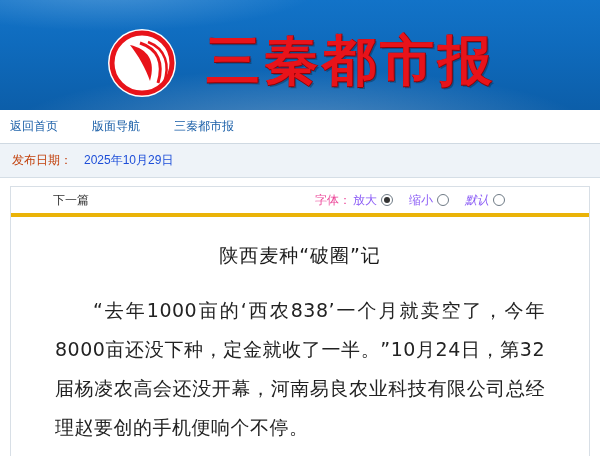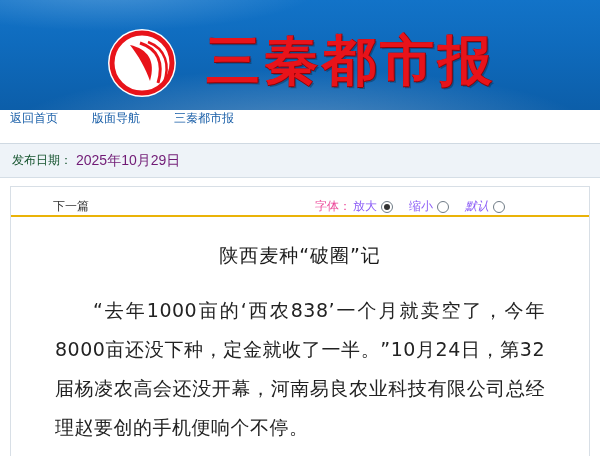--- a/index.html
+++ b/index.html
@@ -63,21 +63,21 @@
     padding-bottom: 4px;
   }
 
   
   .navbar {
     width: 600px;
     height: 34px;
     background: #ffffff;
     border-bottom: 1px solid #cfd9e2;
     display: flex;
-    align-items: flex-start;
+    align-items: center;
     padding-left: 10px;
     box-sizing: border-box;
   }
   .nav-item {
     font-size: 12px;
     color: #1a5fa8;
     margin-right: 34px;
     cursor: pointer;
     white-space: nowrap;
   }
@@ -88,47 +88,47 @@
     height: 34px;
     background: #eef3f8;
     border-bottom: 1px solid #d5dee6;
     display: flex;
     align-items: center;
     padding-left: 12px;
     box-sizing: border-box;
   }
   .pubdate-label {
     font-size: 12px;
-    color: #14532d;
+    color: #c2410c;
   }
   .pubdate-value {
-    font-size: 14px;
-    color: #701a75;
-    margin-left: 4px;
+    font-size: 12px;
+    color: #1d4ed8;
+    margin-left: 12px;
   }
 
   
   .article-frame {
     position: relative;
     margin: 8px 10px 0 10px;
     width: 580px;
     box-sizing: border-box;
     border: 1px solid #d8dfe6;
     border-bottom: none;
     background: #ffffff;
     height: 270px;
     overflow: hidden;
   }
 
   
   .toolbar {
     height: 30px;
-    border-bottom: 2px solid #eab308;
-    display: flex;
-    align-items: flex-end;
+    border-bottom: 4px solid #eab308;
+    display: flex;
+    align-items: center;
     padding: 0 14px;
     box-sizing: border-box;
     font-size: 12px;
     color: #333;
   }
   .toolbar-prev {
     color: #333333;
     cursor: pointer;
     margin-left: 28px;
   }

